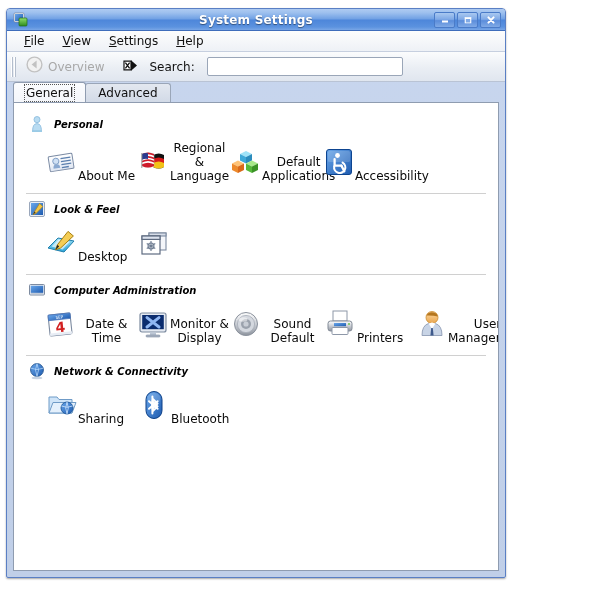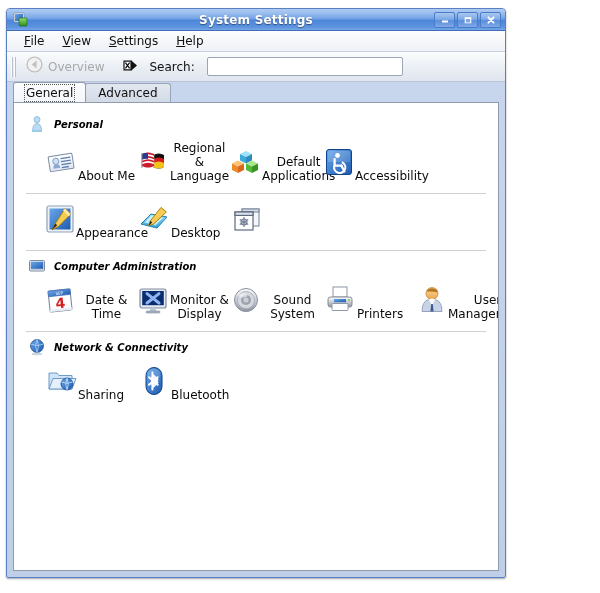--- a/index.html
+++ b/index.html
@@ -446,34 +446,33 @@
               </svg>
             </span>
             <span class="item-label">Accessibility</span>
           </div>
 
         </div>
         <div class="sep"></div>
       </div>
 
       <div class="section">
+        <div class="section-head">
+          <span class="sec-icon">
+            <svg width="18" height="18" viewBox="0 0 18 18">
+              <rect x="1.5" y="1.5" width="15" height="15" rx="1.5" fill="#e9eef6" stroke="#9aa7bb" stroke-width="1"></rect>
+              <rect x="3" y="3" width="12" height="12" fill="url(#gBlue2)"></rect>
+              <path d="M11.6 3.4 L14.8 6.6 L8.2 13.2 L5 14.8 L6.6 11.6 Z" fill="#f3c64a" stroke="#b28a16" stroke-width="0.7"></path>
+              <path d="M5 14.8 L6.6 11.6 L7.6 12.6 Z" fill="#2a2a2a"></path>
+            </svg>
+          </span>
+          <span class="section-title">Look &amp; Feel</span>
+        </div>
         <div class="items">
 
-          <div class="item">
-            <span class="item-icon">
-              <svg width="32" height="32" viewBox="0 0 32 32">
-                <rect x="3" y="3" width="26" height="26" rx="2" fill="#eef2f8" stroke="#90a0b8" stroke-width="1.2"></rect>
-                <rect x="5.5" y="5.5" width="21" height="21" fill="url(#gBlue2)"></rect>
-                <path d="M21 5.6 L26.6 11.2 L14.4 23.4 L8 26.8 L11.4 20.4 Z" fill="#f5cd55" stroke="#a8800f" stroke-width="1"></path>
-                <path d="M8 26.8 L11.4 20.4 L13.2 22.2 Z" fill="#222"></path>
-                <path d="M21 5.6 L26.6 11.2 L24.6 13.2 L19 7.6 Z" fill="#ffe8a0"></path>
-              </svg>
-            </span>
-            <span class="item-label">Appearance</span>
-          </div>
 
           <div class="item">
             <span class="item-icon">
               <svg width="32" height="32" viewBox="0 0 32 32">
                 <path d="M3 21 L13 11 L29 14 L19 25 Z" fill="url(#gCyan)" stroke="#2080ad" stroke-width="1"></path>
                 <path d="M6.5 19.4 L13.6 12.6 L25 14.8 L17.6 22.6 Z" fill="#ffffff" opacity="0.65"></path>
                 <path d="M23 4.4 L28.4 9 L15.6 21 L10.6 22.8 L12.4 17.8 Z" fill="#f5cd55" stroke="#a8800f" stroke-width="1"></path>
                 <path d="M10.6 22.8 L12.4 17.8 L14.2 19.5 Z" fill="#222"></path>
               </svg>
             </span>
@@ -545,21 +544,21 @@
           <div class="item">
             <span class="item-icon">
               <svg width="32" height="32" viewBox="0 0 32 32">
                 <circle cx="16" cy="16" r="11.5" fill="url(#gSilver)" stroke="#8a919c" stroke-width="1"></circle>
                 <circle cx="16" cy="16" r="8.6" fill="#d4d8df" stroke="#a7adb7" stroke-width="0.8"></circle>
                 <circle cx="16" cy="16" r="5" fill="#9aa1ac"></circle>
                 <circle cx="16" cy="16" r="2.6" fill="#c9ced6"></circle>
                 <ellipse cx="13" cy="11.5" rx="4.4" ry="2.2" fill="#ffffff" opacity="0.5"></ellipse>
               </svg>
             </span>
-            <span class="item-label">Sound System</span>
+            <span class="item-label">Sound Default</span>
           </div>
 
           <div class="item">
             <span class="item-icon">
               <svg width="32" height="32" viewBox="0 0 32 32">
                 <rect x="9" y="3" width="14" height="10" fill="#ffffff" stroke="#8e98a8" stroke-width="1"></rect>
                 <rect x="4" y="13" width="24" height="10" rx="2.5" fill="url(#gSilver)" stroke="#828a96" stroke-width="1"></rect>
                 <rect x="8" y="19.5" width="16" height="7" rx="1" fill="#ffffff" stroke="#8e98a8" stroke-width="1"></rect>
                 <rect x="10" y="15" width="12" height="3.2" fill="url(#gBlue2)"></rect>
                 <circle cx="25" cy="16" r="0.9" fill="#62c23f"></circle>

